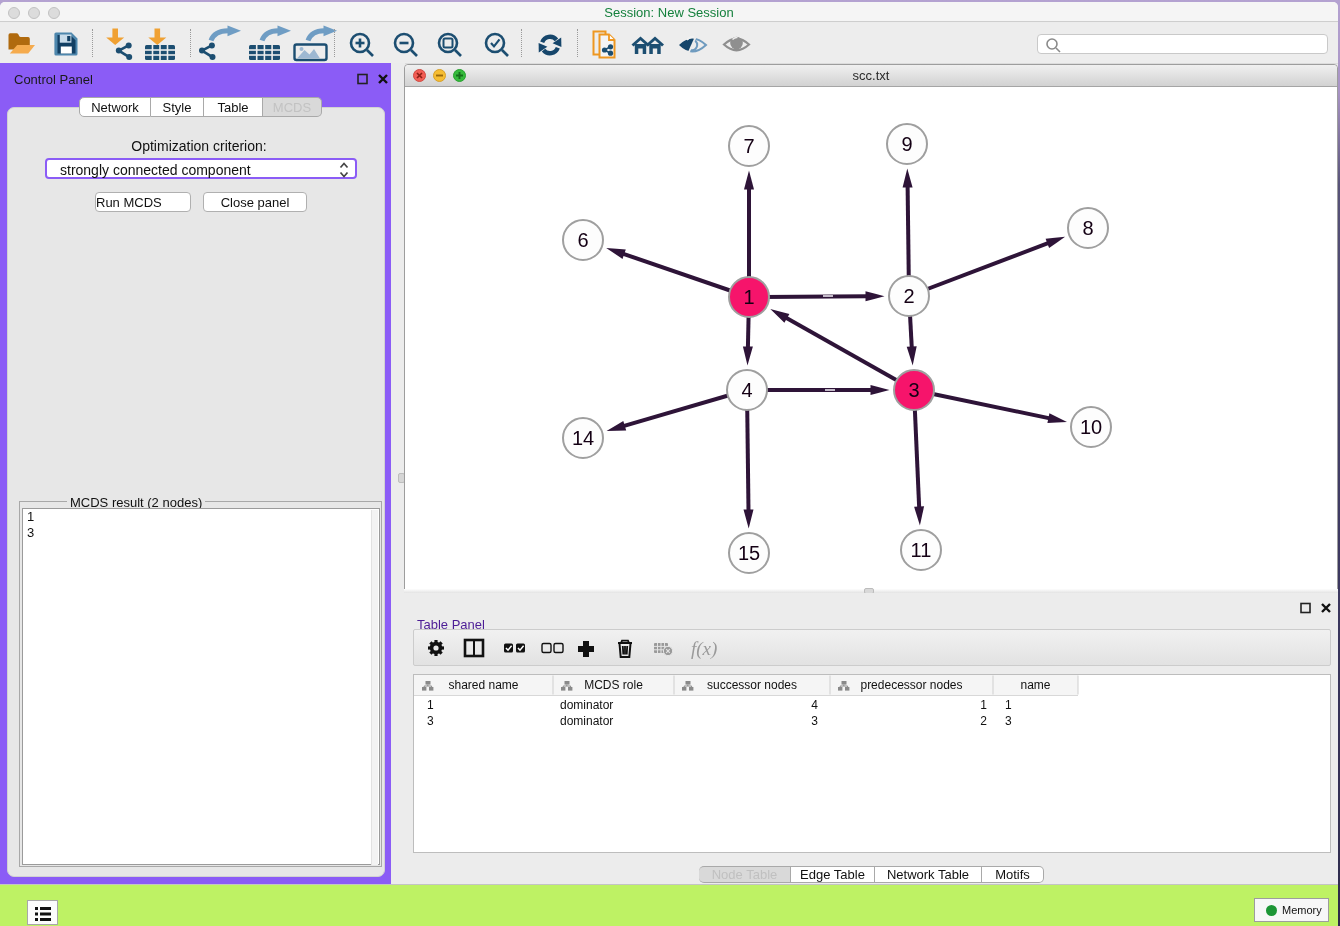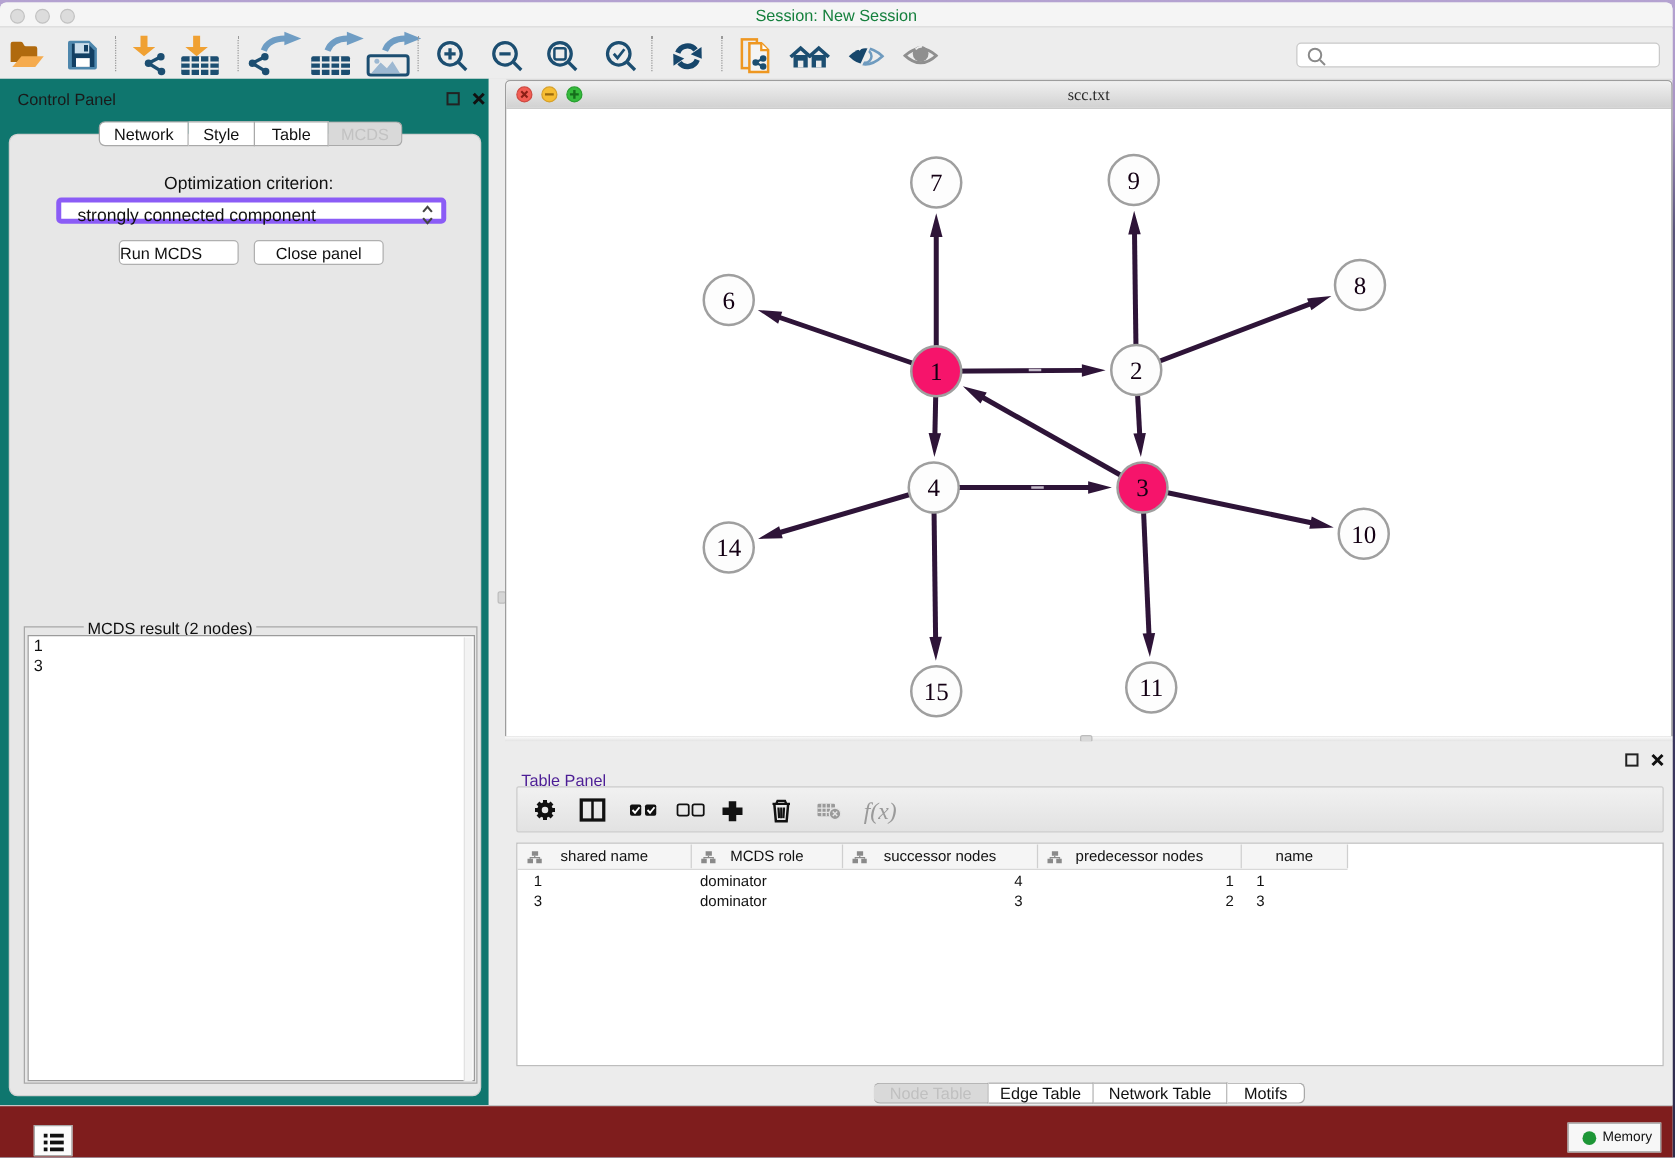--- a/index.html
+++ b/index.html
@@ -17,37 +17,37 @@
 #apptitle { position:absolute; top:3px; width:100%; text-align:center;
   font-size:13px; color:#15803d; }
 
 #toolbar { position:absolute; left:0; top:21px; width:1338px; height:41px;
   background:#ededed; border-bottom:1px solid #dcdcdc; }
 .sep { position:absolute; top:6px; height:28px; width:0;
   border-left:1px dotted #9a9a9a; }
 #searchbox { position:absolute; left:1037px; top:11px; width:291px; height:20px;
   background:#fff; border:1px solid #c9c9c9; border-radius:4px; }
 
-#cp { position:absolute; left:0; top:61px; width:391px; height:821px; background:#0f766e; }
+#cp { position:absolute; left:0; top:61px; width:391px; height:821px; background:#8b5cf6; }
 #cp-title { position:absolute; left:14px; top:9px; font-size:13px; color:#1a1a1a; }
 #cp-content { position:absolute; left:7px; top:44px; width:378px; height:770px;
   background:#e7e7e7; border:1px solid #d2d2d2; border-radius:7px; }
 
 #cp-tabs { position:absolute; left:79px; top:34px; height:20px; display:flex; }
 .tab { height:20px; line-height:19px; font-size:13px; text-align:center;
   background:#fff; border:1px solid #a9a9a9; border-left:none; color:#111; }
 .tab:first-child { border-left:1px solid #a9a9a9; border-radius:5px 0 0 5px; }
 .tab.sel { background:#d9d9d9; color:#c2c2c2; border-radius:0 5px 5px 0; }
 
 #vdivider { position:absolute; left:391px; top:61px; width:14px; height:821px; background:#ececec; }
 #vgrip { position:absolute; left:7px; top:410px; width:7px; height:10px;
   background:#d6d6d6; border:1px solid #bdbdbd; border-radius:2px; }
 
 #netwin { position:absolute; left:404px; top:62px; width:934px; height:526px;
-  border:1px solid #9d9d9d; border-radius:4px 4px 0 0; background:#fff;font-family:Liberation Serif, serif; }
+  border:1px solid #9d9d9d; border-radius:4px 4px 0 0; background:#fff; }
 #nettitle { z-index:3; position:absolute; left:0; top:0; width:100%; height:22px;
   background:linear-gradient(180deg,#f0f0f0,#d2d2d2); border-bottom:1px solid #a5a5a5;
   border-radius:4px 4px 0 0; }
 #nettitle .txt { position:absolute; width:100%; top:3px; text-align:center; font-size:13px; color:#2a2a2a; }
 .mtl { position:absolute; top:4px; width:13px; height:13px; border-radius:50%; }
 #netbottom { position:absolute; left:404px; top:587px; width:934px; height:4px;
   background:linear-gradient(180deg,#fdfdfd,#e3e3e3); }
 #hgrip { position:absolute; left:864px; top:586px; width:10px; height:6px;
   background:#d9d9d9; border:1px solid #bcbcbc; border-radius:2px; }
 
@@ -58,21 +58,21 @@
 #tp-table { position:absolute; left:8px; top:81px; width:918px; height:179px;
   background:#fff; border:1px solid #bdbdbd; }
 #tp-tabs { position:absolute; left:0; top:273px; width:100%; height:20px; text-align:center; }
 .btab { display:inline-block; height:17px; line-height:16px; font-size:13px;
   background:#fff; border:1px solid #a9a9a9; border-left:none; color:#111;
   vertical-align:top; }
 .btab.last { border-radius:0 5px 5px 0; }
 .btab.sel { background:#d9d9d9; color:#c0c0c0; border-radius:5px 0 0 5px; }
 
 #statusbar { position:absolute; left:0; top:882px; width:1338px; height:42px;
-  background:#7f1d1d; border-top:1px solid #c4c4c4; }
+  background:#bef264; border-top:1px solid #c4c4c4; }
 </style>
 </head>
 <body>
 <div id="appwin">
   <div id="titlebar">
     <div class="tl" style="left:8px;"></div>
     <div class="tl" style="left:28px;"></div>
     <div class="tl" style="left:48px;"></div>
     <div id="apptitle">Session: New Session</div>
   </div>
@@ -209,21 +209,21 @@
     </div>
   </div>
   <div id="cp">
     <div id="cp-title">Control Panel</div>
     <svg width="40" height="16" style="position:absolute;left:355px;top:9px;">
       <rect x="3" y="2.5" width="9" height="9" fill="none" stroke="#222" stroke-width="1.6"></rect>
       <path d="M24 3 L32 11 M32 3 L24 11" stroke="#111" stroke-width="2.4"></path>
     </svg>
     <div id="cp-content">
       <div style="position:absolute;left:3px;top:30px;width:100%;text-align:center;font-size:14px;color:#111;">Optimization criterion:</div>
-      <div style="position:absolute;left:37px;top:50px;width:312px;height:21px;background:#fff;border:4px solid #8b5cf6;border-radius:4px;">
+      <div style="position:absolute;left:37px;top:50px;width:312px;height:21px;background:#fff;border:2px solid #8b5cf6;border-radius:4px;">
         <span style="position:absolute;left:13px;top:2px;font-size:14px;color:#111;">strongly connected component</span>
         <svg width="12" height="16" style="position:absolute;right:5px;top:2px;">
           <path d="M2.5 5.5 L6 1.5 L9.5 5.5" fill="none" stroke="#444" stroke-width="1.7"></path>
           <path d="M2.5 10.5 L6 14.5 L9.5 10.5" fill="none" stroke="#444" stroke-width="1.7"></path>
         </svg>
       </div>
       <div style="position:absolute;left:87px;top:84px;width:96px;height:20px;background:#fff;border:1px solid #b0b0b0;border-radius:4px;text-align:left;font-size:13px;line-height:19px;color:#111;">Run MCDS</div>
       <div style="position:absolute;left:195px;top:84px;width:104px;height:20px;background:#fff;border:1px solid #b0b0b0;border-radius:4px;text-align:center;font-size:13px;line-height:19px;color:#111;">Close panel</div>
 <div style="position:absolute;left:11px;top:393px;width:363px;height:366px;border:1px solid #a8a8a8;"></div>
       <div style="position:absolute;left:19px;top:387px;background:#e7e7e7;padding:0 3px;font-size:13px;color:#111;margin-left:40px;">MCDS result (2 nodes)</div>

